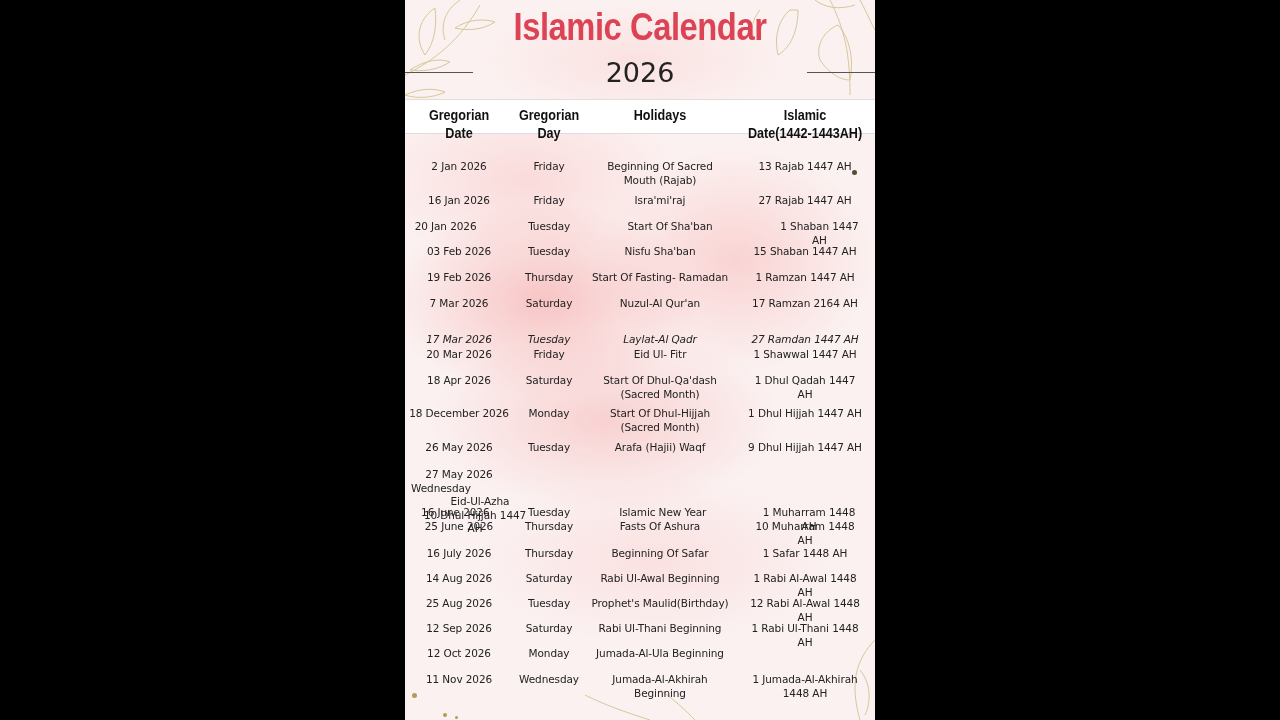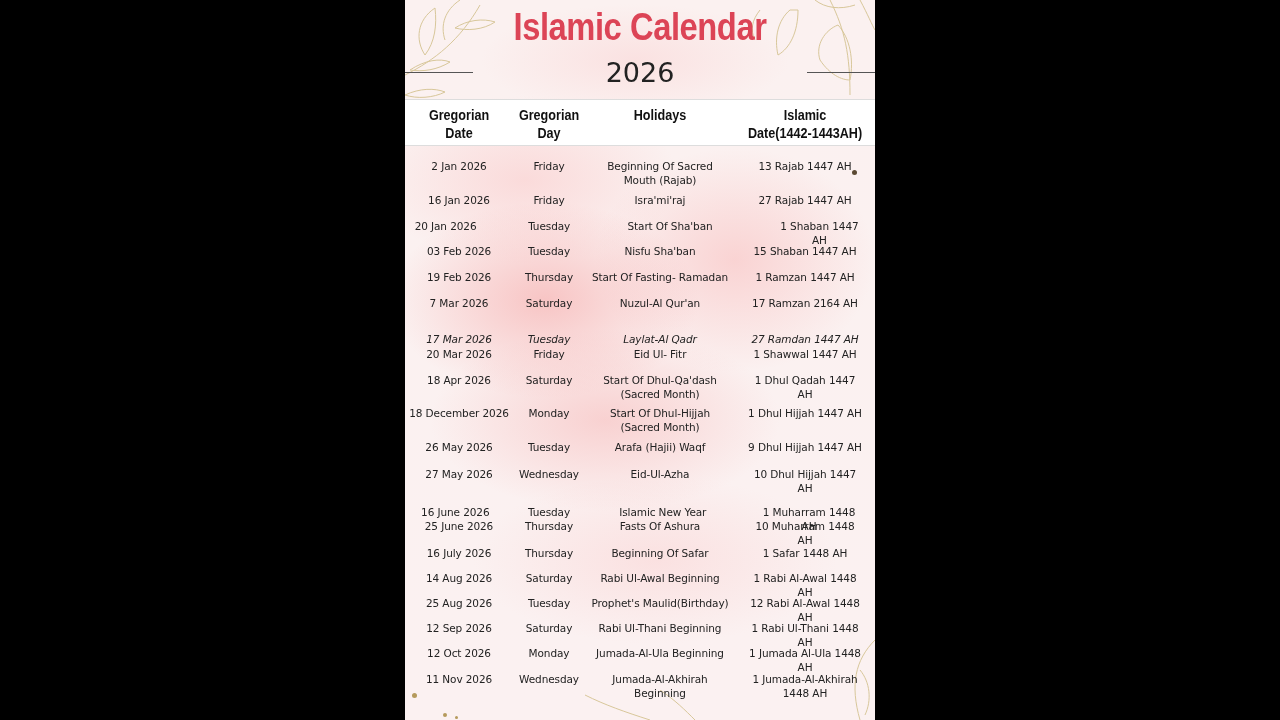--- a/index.html
+++ b/index.html
@@ -22,21 +22,21 @@
       font-family: "Liberation Sans", sans-serif; font-weight: bold; font-size: 38px;
       color: #dc4456; letter-spacing: -0.5px; transform: scaleX(0.86); transform-origin: center;
     }
     .year-row {
       position: absolute; left: 0; right: 0; top: 53px; height: 38px;
       display: flex; align-items: center; justify-content: space-between; gap: 4px;
     }
     .year-line { width: 68px; height: 1px; background: #555; }
     .year { font-family: "DejaVu Sans", sans-serif; font-size: 27px; color: #222; }
     .thead {
-      position: absolute; left: 0; right: 0; top: 99px; height: 47px; background: #fff;
+      position: absolute; left: 0; right: 0; top: 99px; height: 35px; background: #fff;
       border-top: 1px solid #ddd; border-bottom: 1px solid #ddd; display: flex;
     }
     .th {
       font-family: "Liberation Sans", sans-serif; font-weight: bold; font-size: 14px;
       color: #111; text-align: center; line-height: 18px; padding-top: 6px;
       transform: scaleX(0.9);
     }
     .c1 { width: 108px; } .c2 { width: 72px; } .c3 { width: 150px; } .c4 { width: 140px; }
     .tbody { position: absolute; left: 0; right: 0; top: 146px; }
     .row { position: absolute; left: 0; right: 0; display: flex; }
@@ -178,21 +178,21 @@
         <div class="td c2">Monday</div>
         <div class="td c3" style="padding: 0px 6px;">Start Of Dhul-Hijjah (Sacred Month)</div>
         <div class="td c4" style="padding: 0px 12px;">1 Dhul Hijjah 1447 AH</div>
       </div>
       <div class="row" style="top: 295px;">
         <div class="td c1">26 May 2026</div>
         <div class="td c2">Tuesday</div>
         <div class="td c3" style="padding: 0px 6px;">Arafa (Hajii) Waqf</div>
         <div class="td c4" style="padding: 0px 12px;">9 Dhul Hijjah 1447 AH</div>
       </div>
-      <div class="row" style="top: 322px;">
+      <div class="row" style="top: 322px; flex-direction: column;">
         <div class="td c1">27 May 2026</div>
         <div class="td c2">Wednesday</div>
         <div class="td c3" style="padding: 0px 6px;">Eid-Ul-Azha</div>
         <div class="td c4" style="padding: 0px 12px;">10 Dhul Hijjah 1447 AH</div>
       </div>
       <div class="row" style="top: 360px; gap: 10px;">
         <div class="td c1">16 June 2026</div>
         <div class="td c2">Tuesday</div>
         <div class="td c3" style="padding: 0px 6px;">Islamic New Year</div>
         <div class="td c4" style="padding: 0px 12px;">1 Muharram 1448 AH</div>
@@ -224,21 +224,20 @@
       <div class="row" style="top: 476px;">
         <div class="td c1">12 Sep 2026</div>
         <div class="td c2">Saturday</div>
         <div class="td c3" style="padding: 0px 6px;">Rabi Ul-Thani Beginning</div>
         <div class="td c4" style="padding: 0px 12px;">1 Rabi Ul-Thani 1448 AH</div>
       </div>
       <div class="row" style="top: 501px;">
         <div class="td c1">12 Oct 2026</div>
         <div class="td c2">Monday</div>
         <div class="td c3" style="padding: 0px 6px;">Jumada-Al-Ula Beginning</div>
-        <div class="td c4" style="padding: 0px 12px;">1 Jumada Al-Ula 1448 AH</div>
       </div>
       <div class="row" style="top: 527px;">
         <div class="td c1">11 Nov 2026</div>
         <div class="td c2">Wednesday</div>
         <div class="td c3" style="padding: 0px 6px;">Jumada-Al-Akhirah Beginning</div>
         <div class="td c4" style="padding: 0px 12px;">1 Jumada-Al-Akhirah 1448 AH</div>
       </div>
     </div>
 </div>
 

